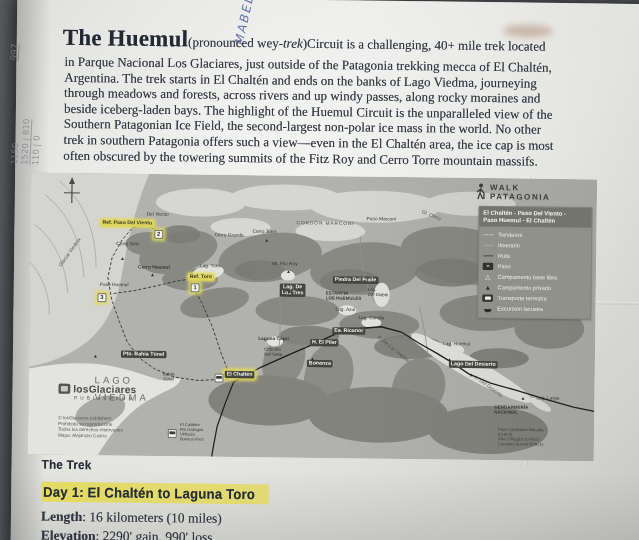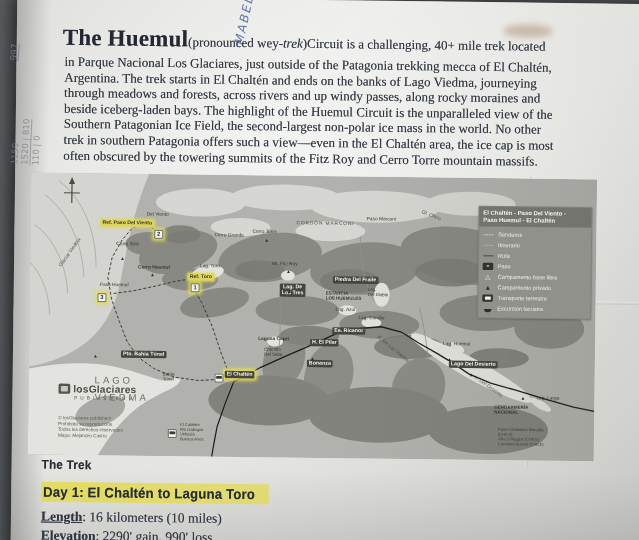--- a/index.html
+++ b/index.html
@@ -104,21 +104,21 @@
   
   .trek{position:absolute;left:44px;top:461px;color:#2b313a;}
   .h-sans{font-family:"Liberation Sans",sans-serif;font-weight:bold;color:#262c34;
     transform:scaleX(.94);transform-origin:0 0;letter-spacing:.2px;text-shadow:0 0 .5px rgba(38,44,52,.5);}
   .trek-title{font-size:12.5px;}
   .day1{position:absolute;left:44px;top:487px;font-size:14px;}
   .day1 .hlband{background:linear-gradient(90deg,rgba(227,218,88,.92),rgba(227,218,88,.78));
     padding:2px 14px 2px 2px;border-radius:2px;}
   .lenline{position:absolute;left:44px;top:512px;font-size:13.5px;color:#2f3640;
     text-shadow:0 0 .5px rgba(47,54,64,.5);}
-  .lenline b,.elevline b{font-weight:bold;text-decoration:underline;}
+  .lenline b,.elevline b{font-weight:bold;}
   .elevline{position:absolute;left:44px;top:531px;font-size:13.5px;color:#2f3640;
     text-shadow:0 0 .5px rgba(47,54,64,.5);}
 </style>
 </head>
 <body>
 
 <div class="rot">
   <div class="paper"></div>
   <div class="paper-shade-l"></div>
   <div class="paper-shade-b"></div>
@@ -229,20 +229,30 @@
         </linearGradient>
       </defs>
     </svg>
 
     <svg class="northarrow" width="22" height="30" viewBox="0 0 22 30">
       <line x1="11" y1="28" x2="11" y2="7" stroke="#4a4a46" stroke-width="1.2"></line>
       <polygon points="11,2 8,9 14,9" fill="#4a4a46"></polygon>
       <line x1="3" y1="18" x2="19" y2="18" stroke="#4a4a46" stroke-width="1"></line>
     </svg>
 
+    <div class="walkbrand">
+      <svg width="11" height="18" viewBox="0 0 11 18">
+        <circle cx="6" cy="2.5" r="2" fill="#3d3d37"></circle>
+        <path d="M6,5 L5,10 L3,16 M5,10 L8,16 M5,6.5 L2,9 M6,6.5 L9,10 L9,16" stroke="#3d3d37" stroke-width="1.3" fill="none"></path>
+      </svg>
+      <div class="txt">
+        <div>WALK</div>
+        <div>PATAGONIA</div>
+      </div>
+    </div>
 
     <div class="legend-wrap">
       <div class="legend">
         <div class="lg-head">
           <div>El Chaltén - Paso Del Viento -</div>
           <div>Paso Huemul - El Chaltén</div>
         </div>
         <div class="lg-rows" id="legend-items">
             <div class="lg-row">
               <div class="lgi dash1"></div>

